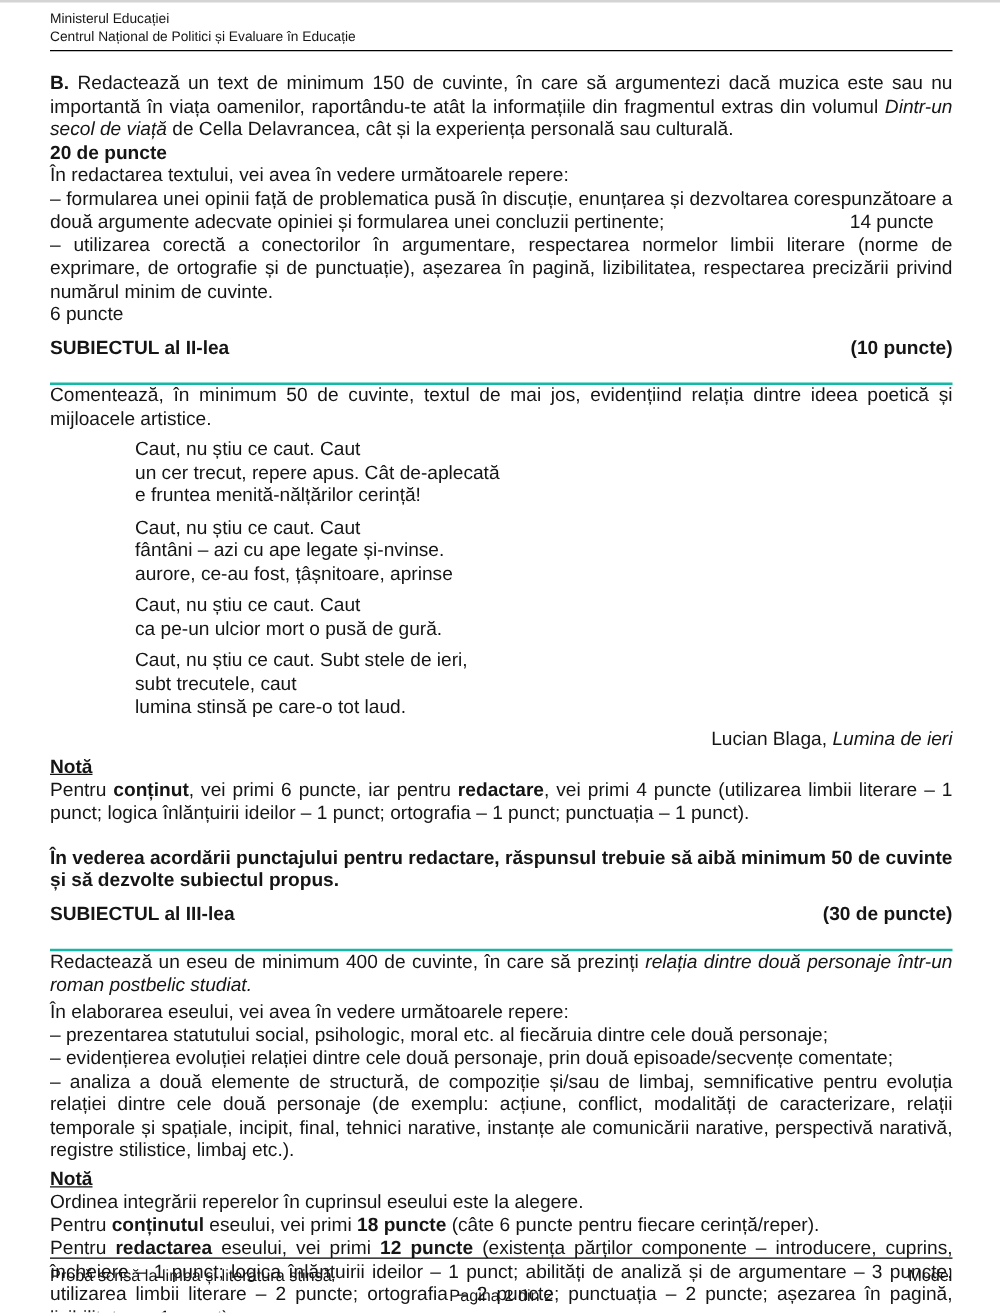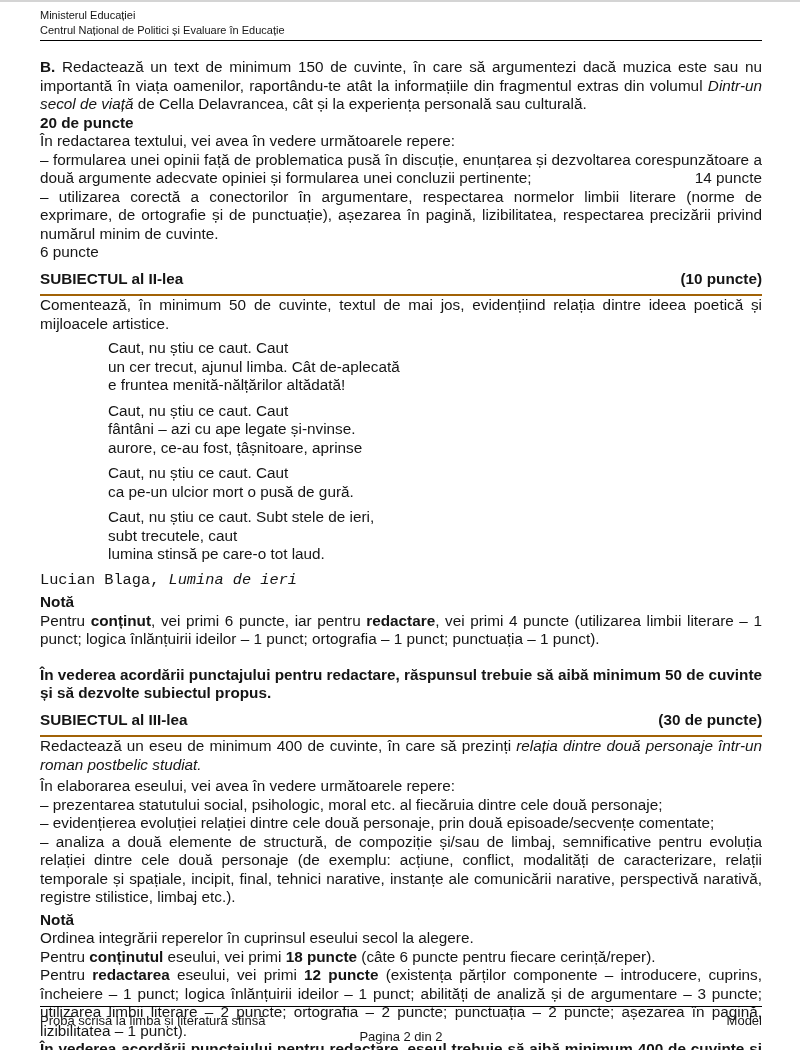--- a/index.html
+++ b/index.html
@@ -18,31 +18,31 @@
   }
   .doc-header { text-align:left; font-size:11px; line-height:14.5px; }
   .header-rule { border:none; border-top:1.6px solid #000; margin-top:3px; }
   .just { text-align:justify; }
   .b { font-weight:bold; }
   .i { font-style:italic; }
   .mt4 { margin-top:17px; }
   .mt3 { margin-top:3px; }
   .pts-line { }
   .rel { position:relative; }
-  .pts-abs { position:absolute; right:0; bottom:0; }
+  .pts-abs { position:absolute; right:15px; bottom:0; }
   .subject-heading {
     display:flex; justify-content:space-between;
     font-weight:bold;
-    border-bottom:2px solid #a16207;
-    padding-bottom:6px; margin-top:8px;
+    border-bottom:2px solid #14b8a6;
+    padding-bottom:18px; margin-top:8px;
   }
   .poem { margin-left:68px; margin-top:6px; }
   .stanza { margin-bottom:7px; }
-  .attribution { text-align:left; margin-top:4px;font-family:Liberation Mono, monospace; }
-  .note-label { font-weight:bold; margin-top:4px; }
+  .attribution { text-align:right; margin-top:4px; }
+  .note-label { font-weight:bold; margin-top:4px;text-decoration:underline; }
   .footer {
     position:absolute; top:1004px; left:40px; right:38px;
     font-size:13px; line-height:16px;
     border-top:1.6px solid #000;
     padding-top:6px;
   }
   .footer-row { display:flex; justify-content:space-between; }
   .footer-filiera { font-style:italic; }
   .footer-page { text-align:center; }
 </style>
@@ -70,22 +70,22 @@
 
   <div class="subject-heading">
     <span>SUBIECTUL al II-lea</span>
     <span>(10 puncte)</span>
   </div>
   <p class="just">Comentează, în minimum 50 de cuvinte, textul de mai jos, evidențiind relația dintre ideea poetică și mijloacele artistice.</p>
 
   <div class="poem">
     <div class="stanza">
       <div>Caut, nu știu ce caut. Caut</div>
-      <div>un cer trecut, ajunul limba. Cât de-aplecată</div>
-      <div>e fruntea menită-nălțărilor altădată!</div>
+      <div>un cer trecut, repere apus. Cât de-aplecată</div>
+      <div>e fruntea menită-nălțărilor cerință!</div>
     </div>
     <div class="stanza">
       <div>Caut, nu știu ce caut. Caut</div>
       <div>fântâni – azi cu ape legate și-nvinse.</div>
       <div>aurore, ce-au fost, țâșnitoare, aprinse</div>
     </div>
     <div class="stanza">
       <div>Caut, nu știu ce caut. Caut</div>
       <div>ca pe-un ulcior mort o pusă de gură.</div>
     </div>
@@ -106,21 +106,21 @@
     <span>(30 de puncte)</span>
   </div>
   <p class="just"><span>Redactează un eseu de minimum 400 de cuvinte, în care să prezinți </span><span class="i">relația dintre două personaje într-un roman postbelic studiat.</span></p>
 
   <p class="mt3">În elaborarea eseului, vei avea în vedere următoarele repere:</p>
   <p class="just">– prezentarea statutului social, psihologic, moral etc. al fiecăruia dintre cele două personaje;</p>
   <p class="just">– evidențierea evoluției relației dintre cele două personaje, prin două episoade/secvențe comentate;</p>
   <p class="just">– analiza a două elemente de structură, de compoziție și/sau de limbaj, semnificative pentru evoluția relației dintre cele două personaje (de exemplu: acțiune, conflict, modalități de caracterizare, relații temporale și spațiale, incipit, final, tehnici narative, instanțe ale comunicării narative, perspectivă narativă, registre stilistice, limbaj etc.).</p>
 
   <div class="note-label">Notă</div>
-  <p>Ordinea integrării reperelor în cuprinsul eseului secol la alegere.</p>
+  <p>Ordinea integrării reperelor în cuprinsul eseului este la alegere.</p>
   <p class="just"><span>Pentru </span><span class="b">conținutul</span><span> eseului, vei primi </span><span class="b">18 puncte</span><span> (câte 6 puncte pentru fiecare cerință/reper).</span></p>
   <p class="just"><span>Pentru </span><span class="b">redactarea</span><span> eseului, vei primi </span><span class="b">12 puncte</span><span> (existența părților componente – introducere, cuprins, încheiere – 1 punct; logica înlănțuirii ideilor – 1 punct; abilități de analiză și de argumentare – 3 puncte; utilizarea limbii literare – 2 puncte; ortografia – 2 puncte; punctuația – 2 puncte; așezarea în pagină, lizibilitatea – 1 punct).</span></p>
   <p class="b just">În vederea acordării punctajului pentru redactare, eseul trebuie să aibă minimum 400 de cuvinte și să dezvolte subiectul propus.</p>
 
   <div class="footer">
     <div class="footer-row">
       <span>Probă scrisă la limba și literatura stinsă</span>
       <span>Model</span>
     </div>
     <div class="footer-page">Pagina 2 din 2</div>

